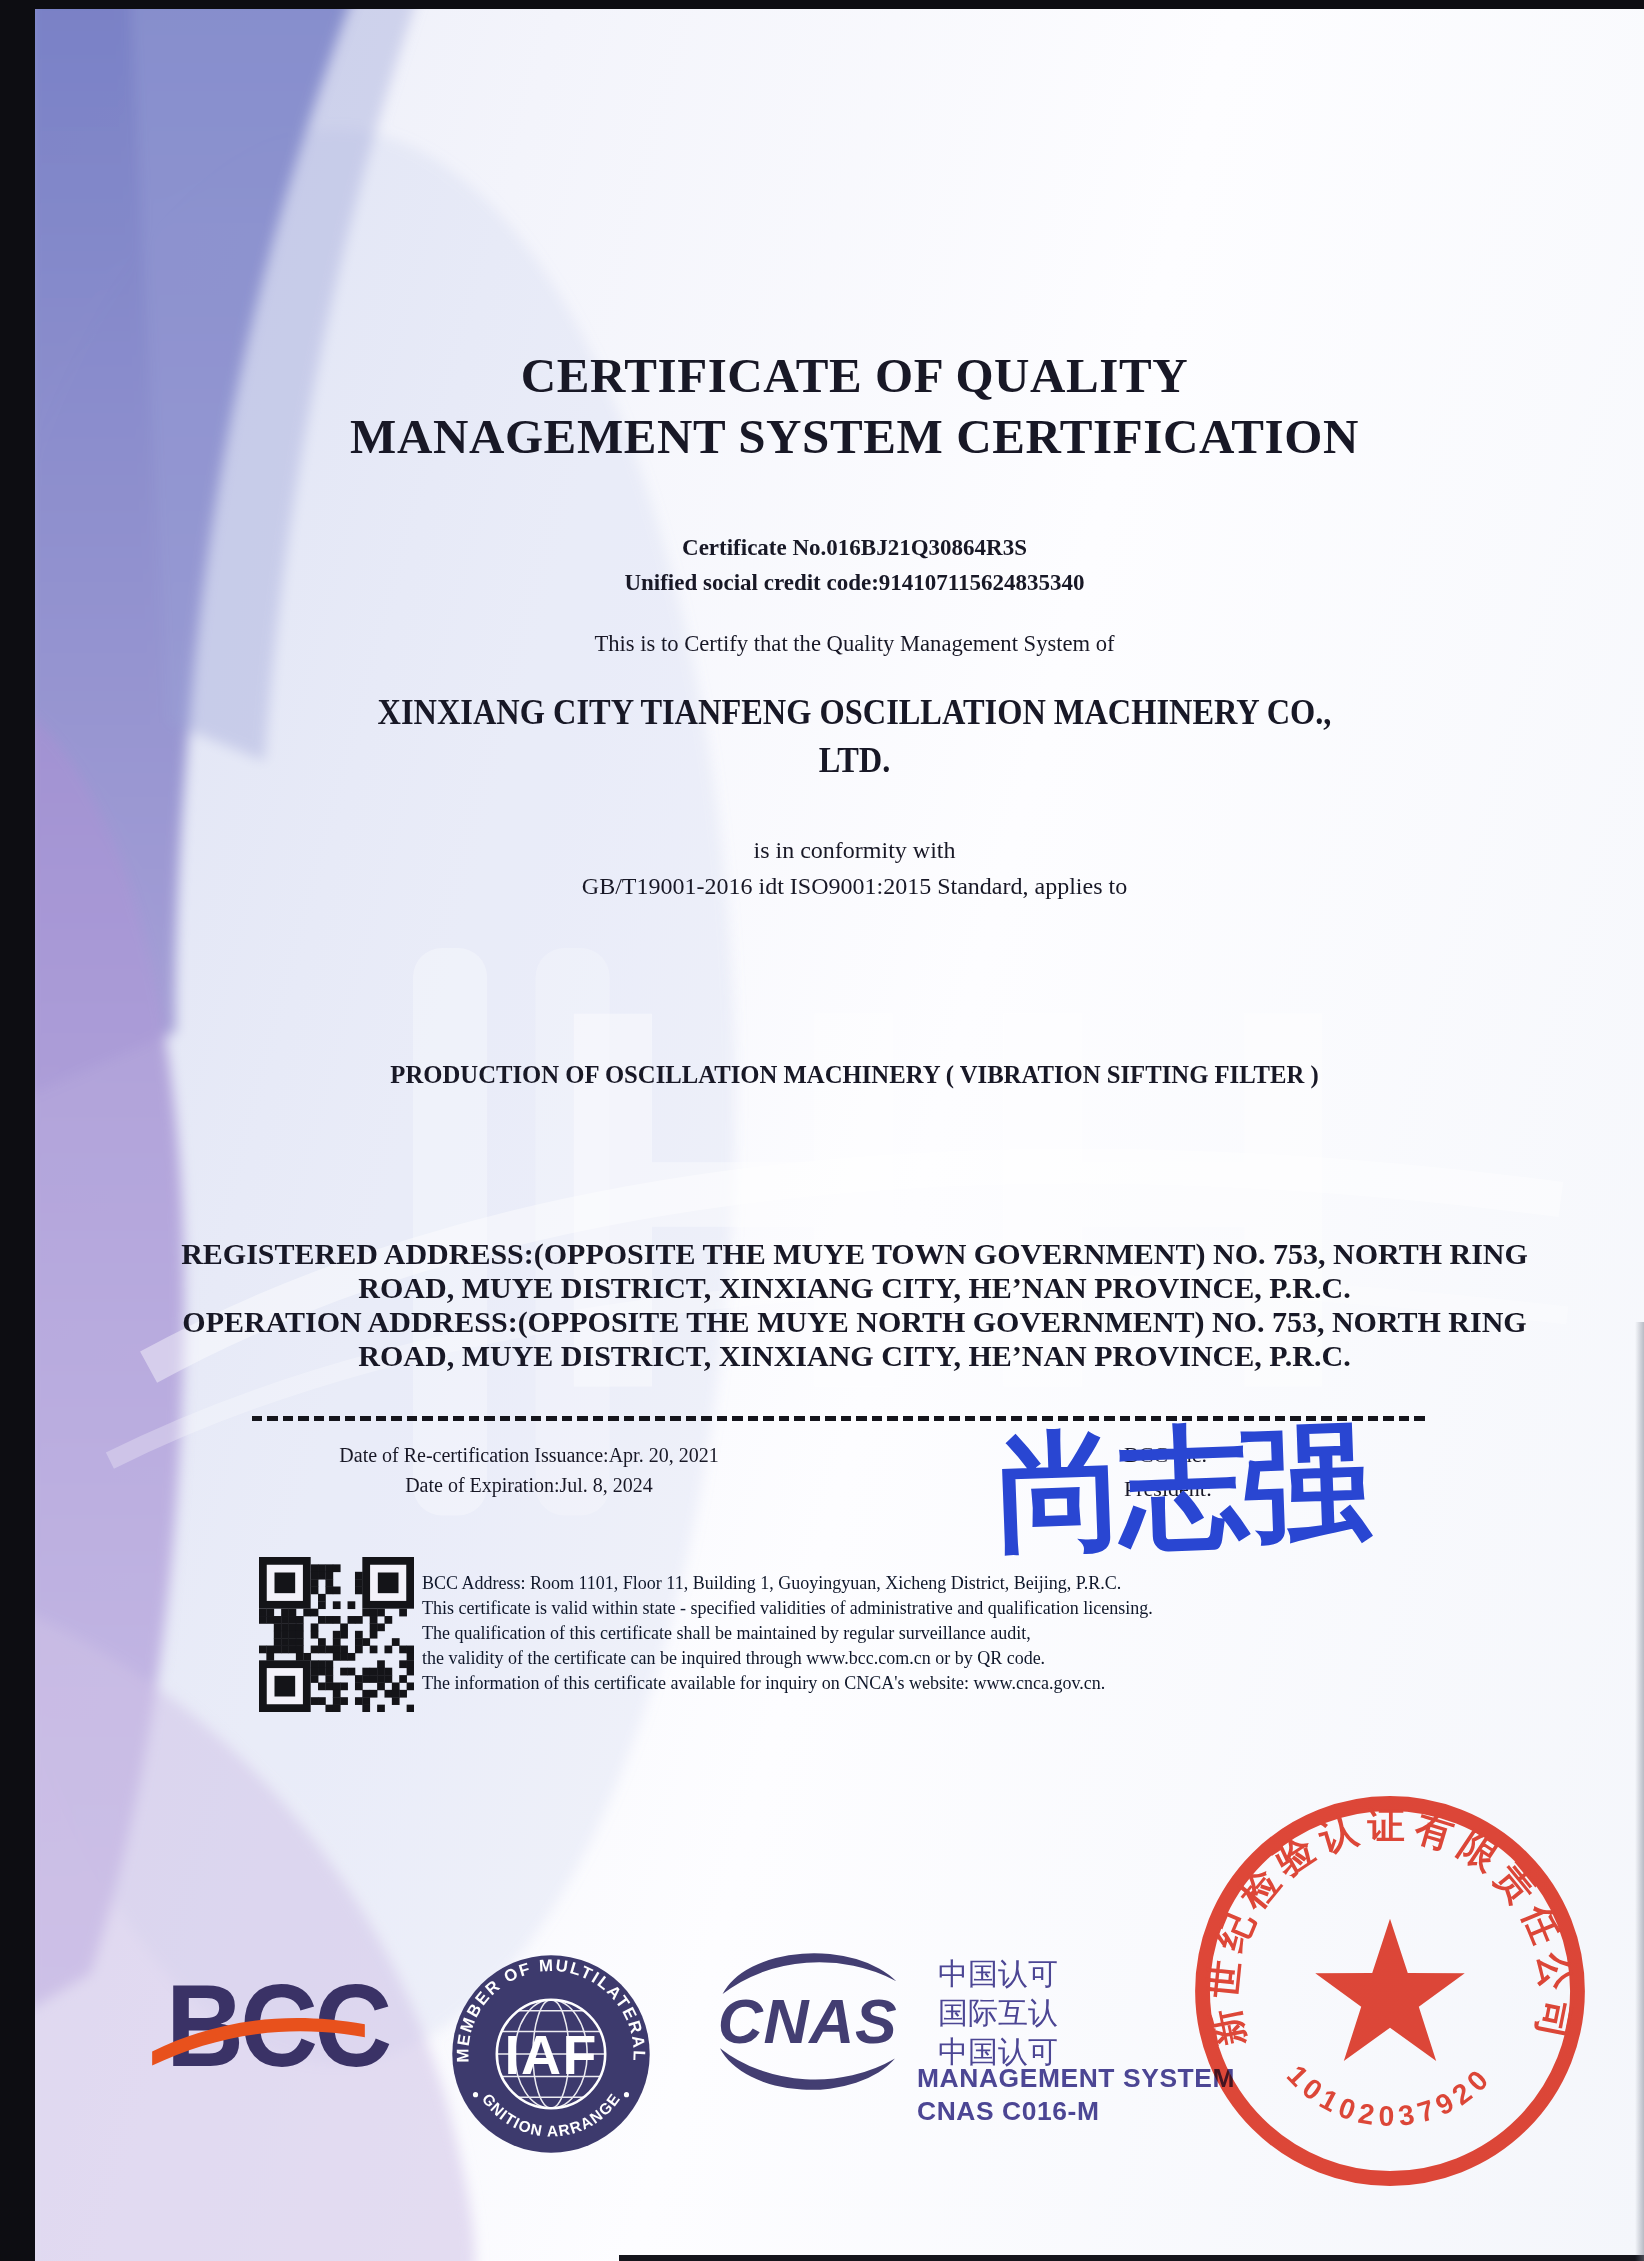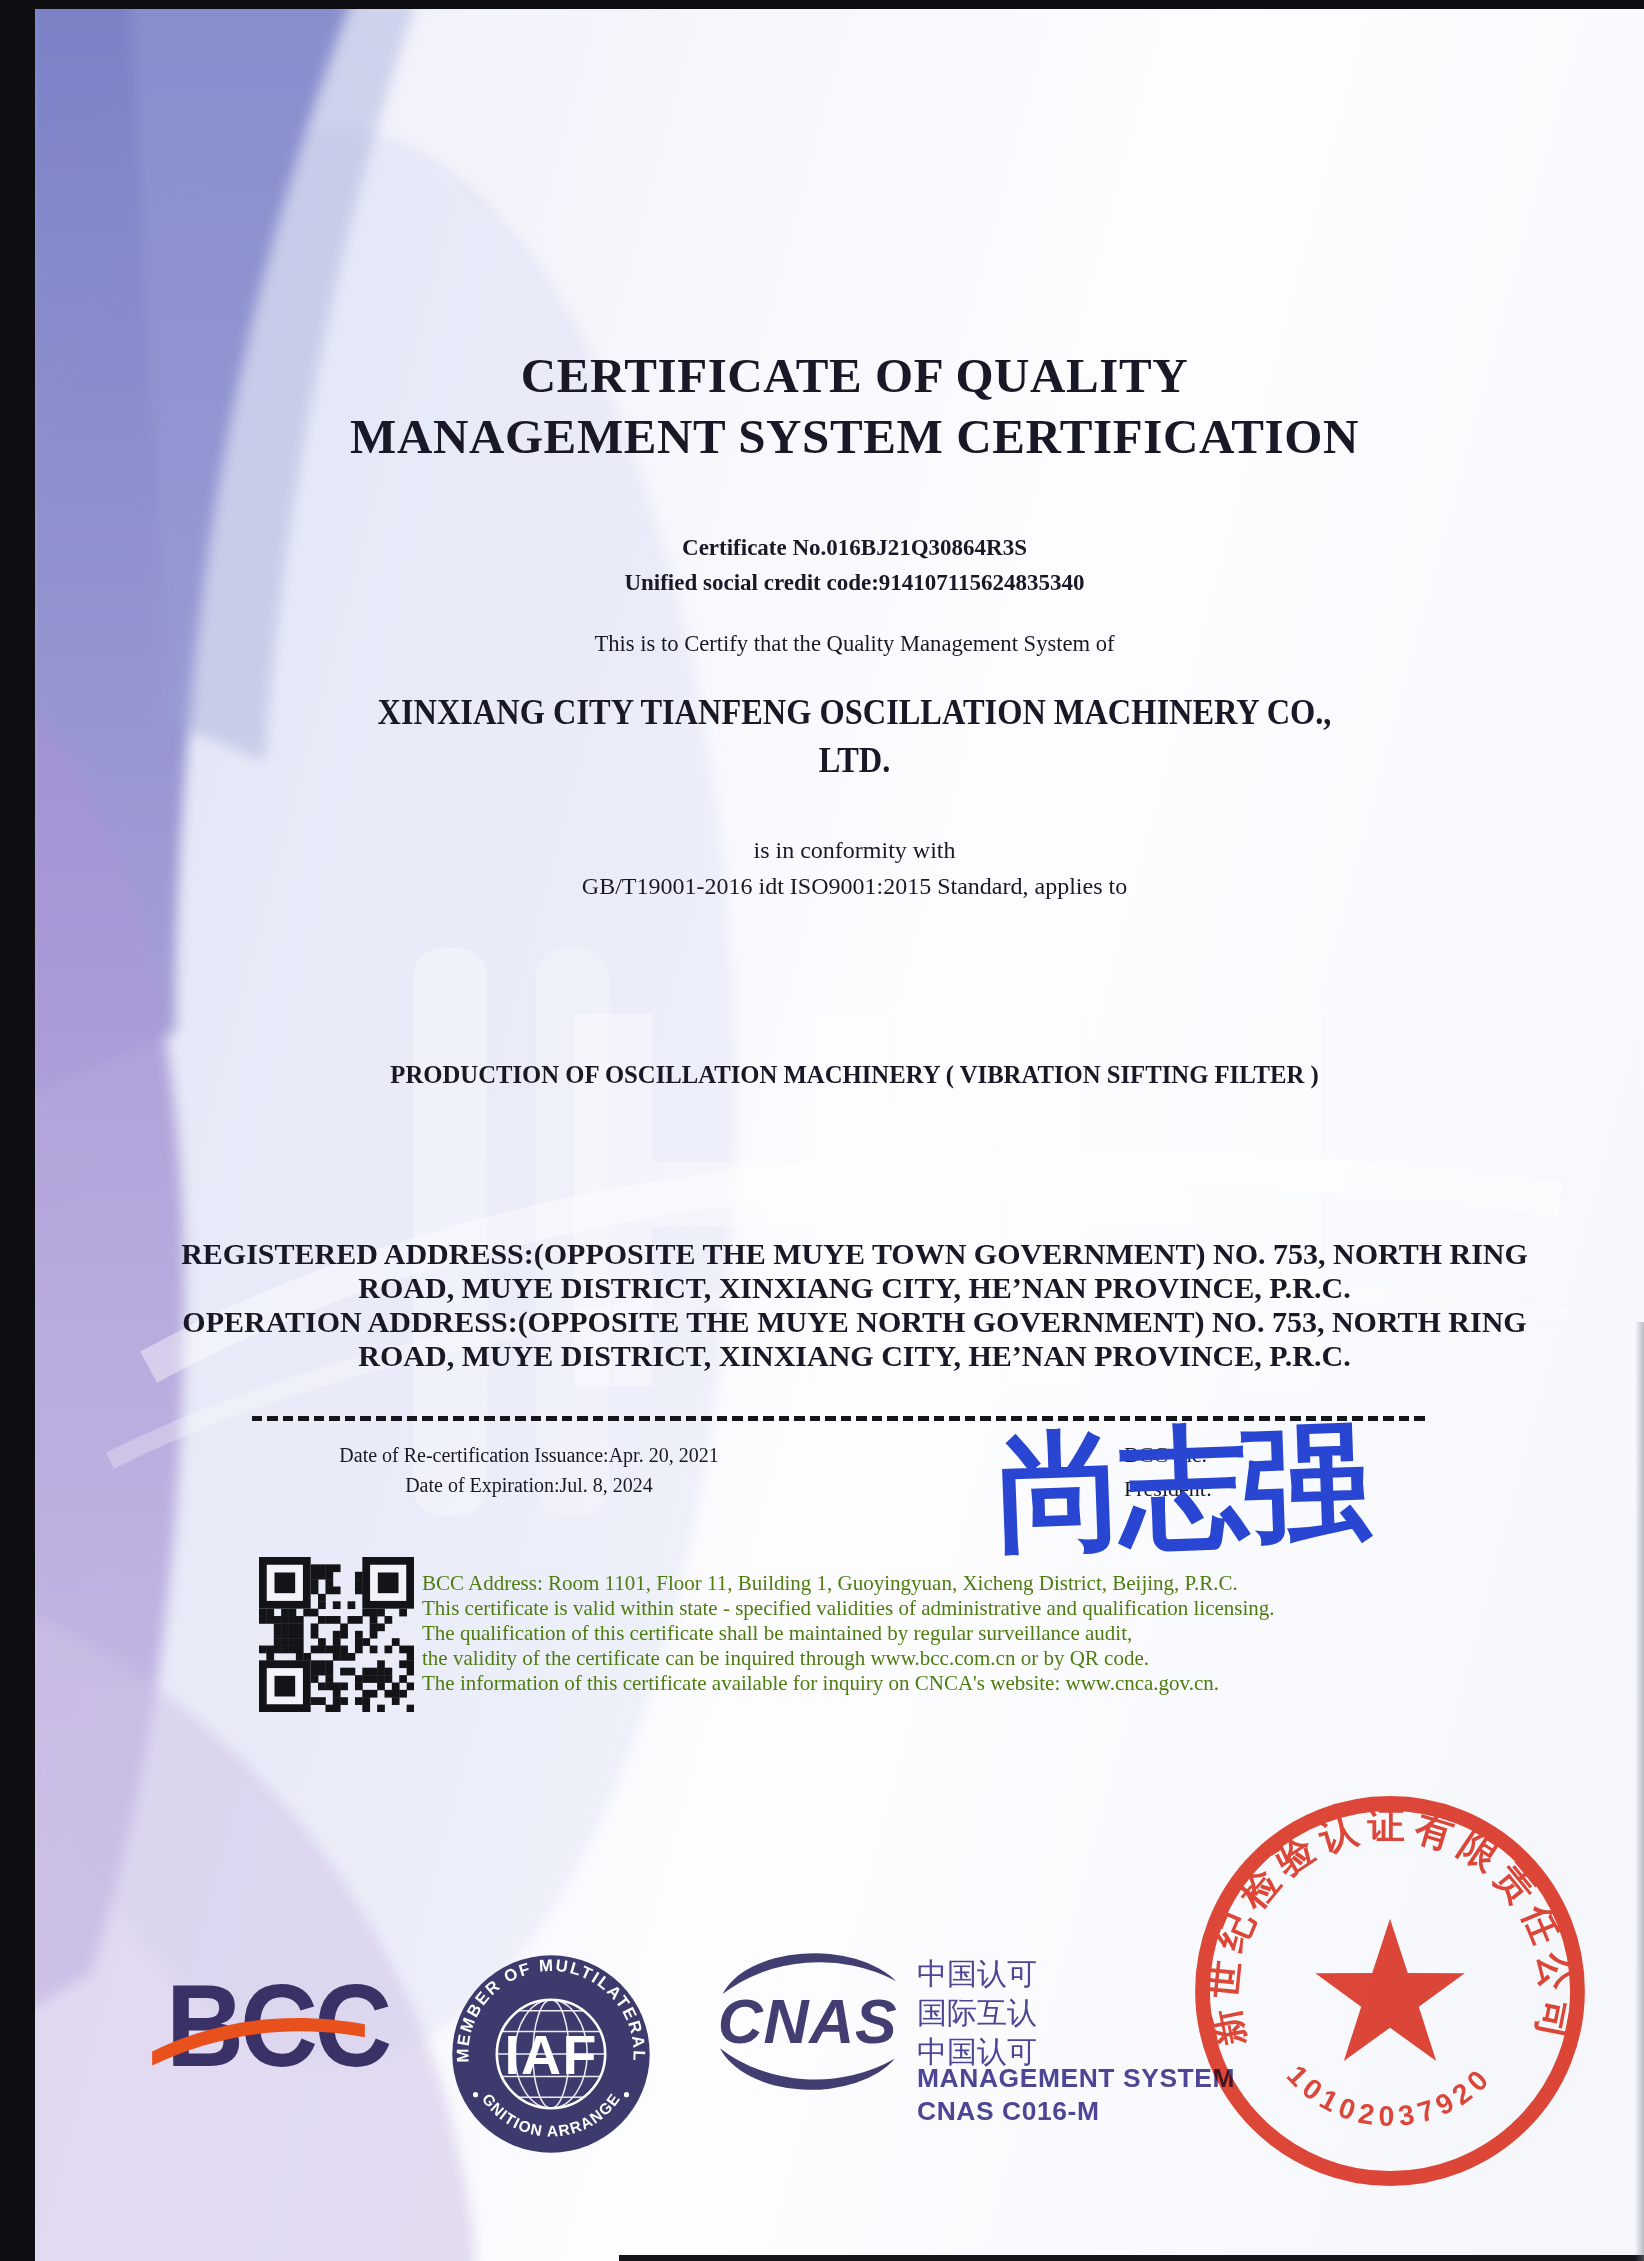--- a/index.html
+++ b/index.html
@@ -23,27 +23,27 @@
   .conf{font-size:24px;}
   .scope{font-size:26px;font-weight:bold;transform:scaleX(.95);transform-origin:center;}
   .addr{font-size:30px;font-weight:bold;line-height:34px;}
   .dashline{left:252px;top:1416px;width:1177px;height:5.2px;
        background:repeating-linear-gradient(90deg,#15151c 0 10.3px,transparent 10.3px 15.5px);}
   .dates{left:271px;top:1440px;width:516px;text-align:center;font-size:20px;line-height:30px;color:#181826;}
   .issuer{font-size:22px;color:#181826;}
   .signature{left:996px;top:1409px;width:451px;font-size:129px;line-height:1.2;
        color:#2946d2;font-weight:bold;letter-spacing:-6.4px;transform:rotate(-2deg);
        font-family:"Liberation Sans",sans-serif;}
-  .fineprint{left:422px;top:1571px;width:967px;font-size:21px;line-height:25px;color:#4d7c0f;}
+  .fineprint{left:422px;top:1571px;width:967px;font-size:18px;line-height:25px;color:#0f172a;}
   
   .bcc-box{left:166px;top:1961px;width:193px;height:123px;}
   .bcc-letters{position:absolute;left:0;bottom:0;font-family:"Liberation Sans",sans-serif;
        font-size:108px;font-weight:bold;letter-spacing:-3.9px;color:#3a3266;
        transform:scaleY(1.08);transform-origin:bottom;line-height:1;}
-  .cn-col{left:917px;top:1954px;width:335px;color:#4c4694;
+  .cn-col{left:938px;top:1954px;width:335px;color:#4c4694;
        font-family:Liberation Sans, sans-serif;font-size:30px;line-height:39px;}
   .en-acc{left:917px;color:#4c4694;font-family:"Liberation Sans",sans-serif;
        font-size:26.4px;font-weight:bold;letter-spacing:0.6px;}
   svg text{font-family:"Liberation Sans",sans-serif;}
   .seal{mix-blend-mode:multiply;opacity:.93;}
 </style>
 </head>
 <body>
 
 <svg class="abs" width="1645" height="2261" viewBox="0 0 2550 3506" style="left:0;top:0;">

